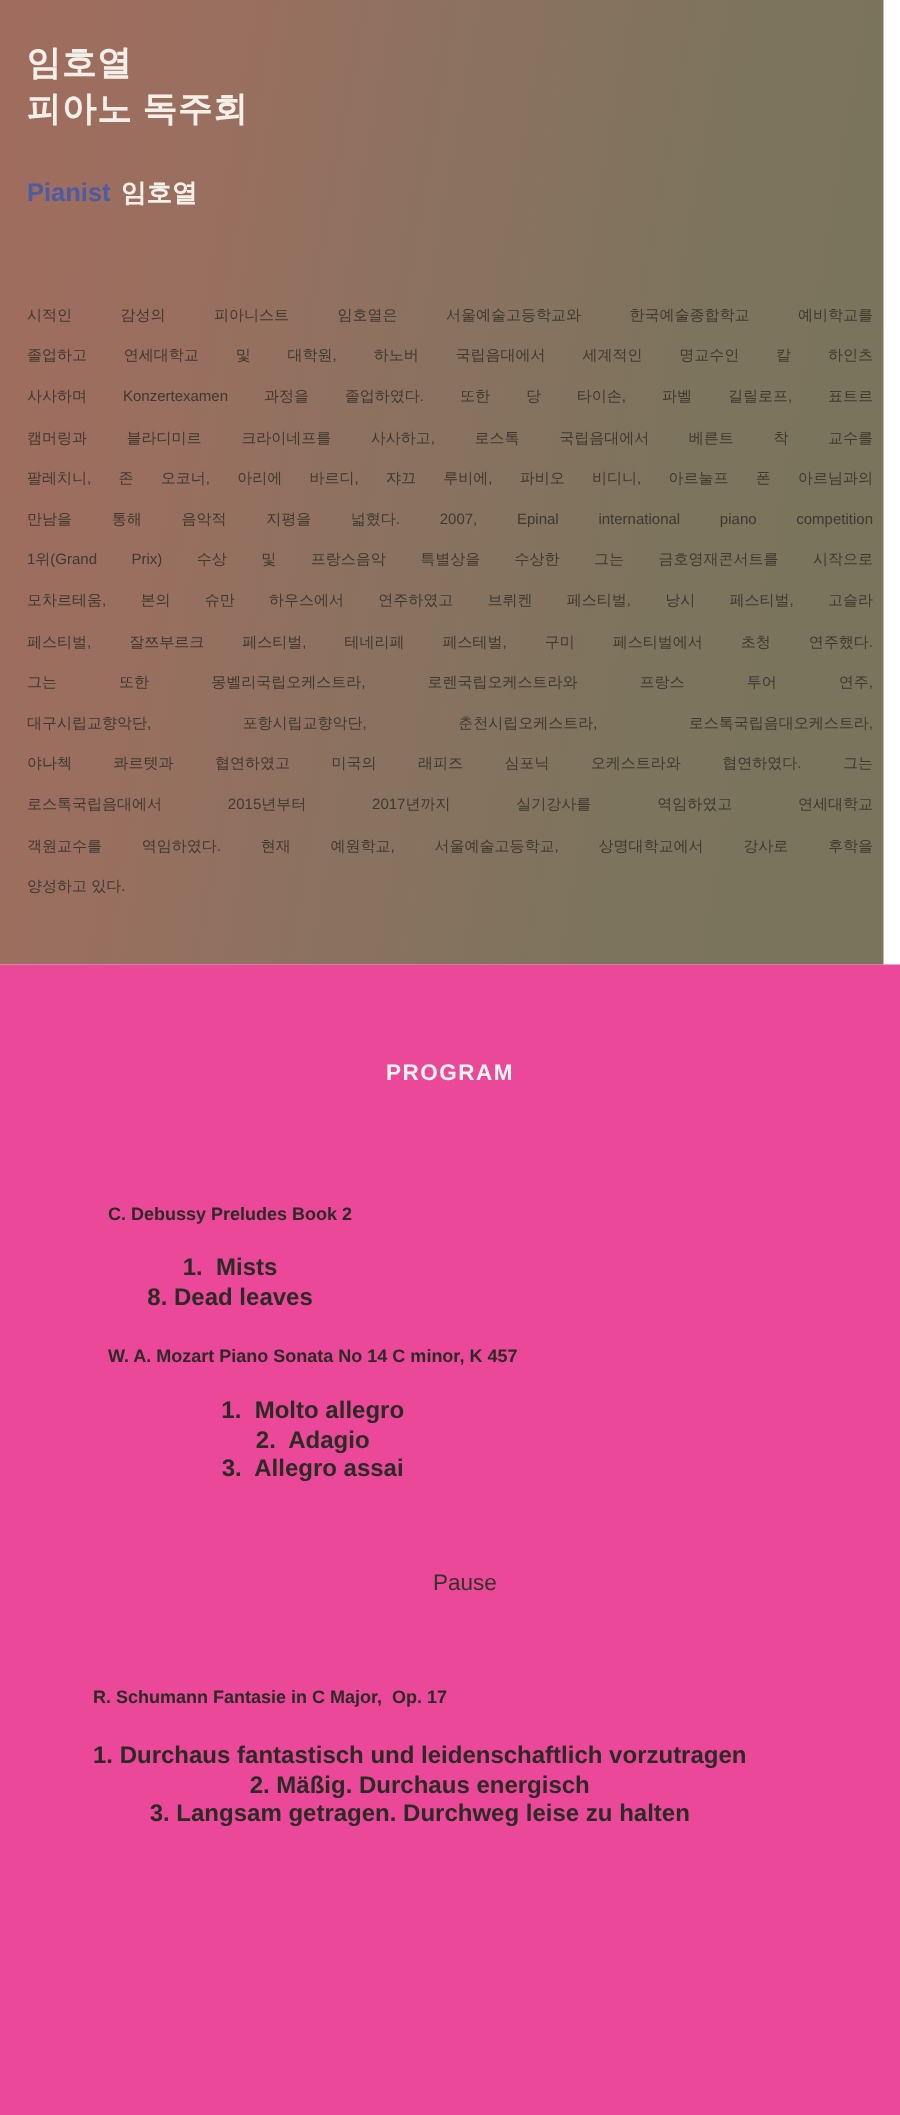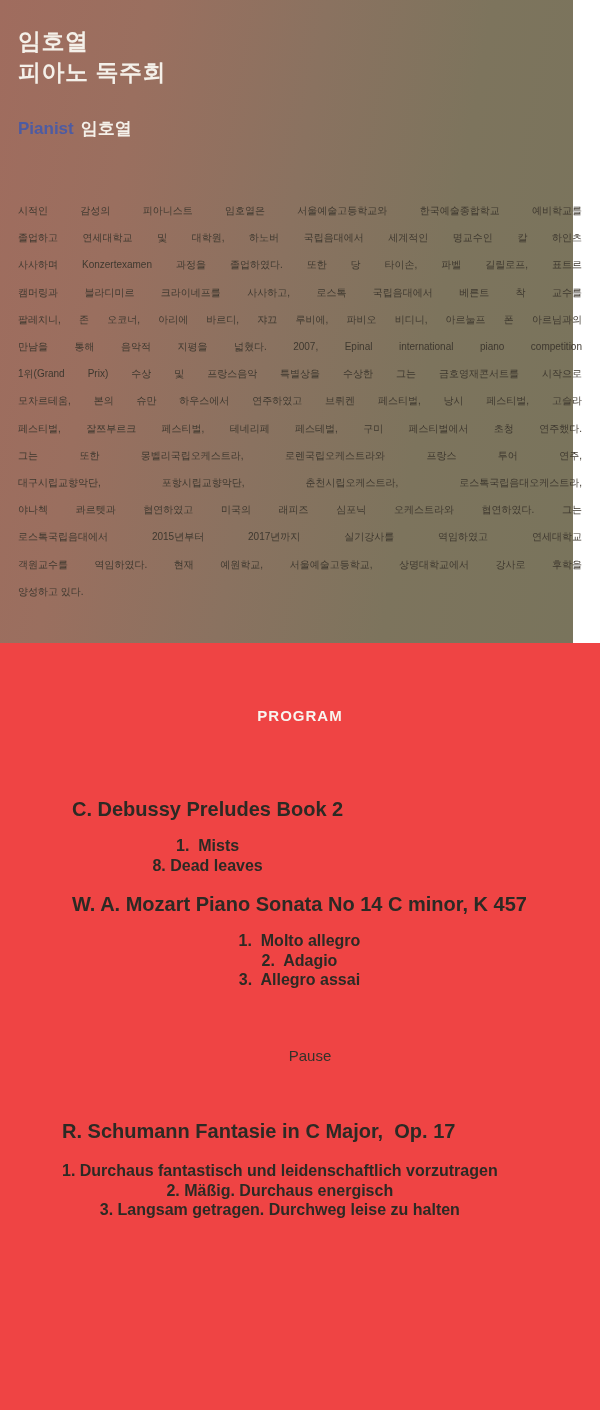--- a/index.html
+++ b/index.html
@@ -8,20 +8,21 @@
     font-family: "Liberation Sans", "DejaVu Sans", sans-serif;
     overflow: hidden;
   }
   .page { position: relative; width: 600px; height: 1410px; }
 
   
   .hero {
     position: absolute; top: 0; left: 0;
     width: 573px; height: 643px;
     background: linear-gradient(100deg, #a06c5e 0%, #9a6f5f 22%, #8a7260 48%, #7d745d 72%, #79745c 100%);
+    padding-left: 16px;
   }
   .title {
     position: absolute; top: 26px; left: 18px; margin: 0;
     font-size: 23px; line-height: 31px; font-weight: bold;
     color: #f4f0e9; letter-spacing: 0.5px;
   }
   .title-line { display: block; }
   .pianist-row {
     position: absolute; top: 119px; left: 18px;
     font-size: 17px; line-height: 20px;
@@ -33,33 +34,33 @@
     color: #3e382f;
     font-size: 10px; line-height: 27.2px; margin-top: 48px;
   }
   .bio-line { text-align: justify; text-align-last: justify; }
   .bio-line-last { text-align-last: left; }
 
   
   .program {
     position: absolute; top: 643px; left: 0;
     width: 600px; height: 767px;
-    background: #ef4444;
+    background: #ec4899;
   }
   .program-heading {
     position: absolute; top: 64px; left: 0; width: 100%;
     text-align: center;
     color: #f8f5ef; font-size: 15px; font-weight: bold; letter-spacing: 1px;
   }
   .piece { position: absolute; color: #2c2a24; }
   .piece-debussy  { top: 155px; left: 72px; }
   .piece-mozart   { top: 250px; left: 72px; }
   .piece-schumann { top: 477px; left: 62px; }
   .piece-title {
-    font-size: 20px; line-height: 22px; font-weight: bold;
+    font-size: 12px; line-height: 22px; font-weight: bold;
     white-space: pre;
   }
   .movements { margin-top: 16px; }
   .piece-schumann .movements { margin-top: 19px; }
   .movement {
     font-size: 16px; line-height: 19.5px; font-weight: bold;
     white-space: pre;
     text-align: center;
   }
   .pause {

